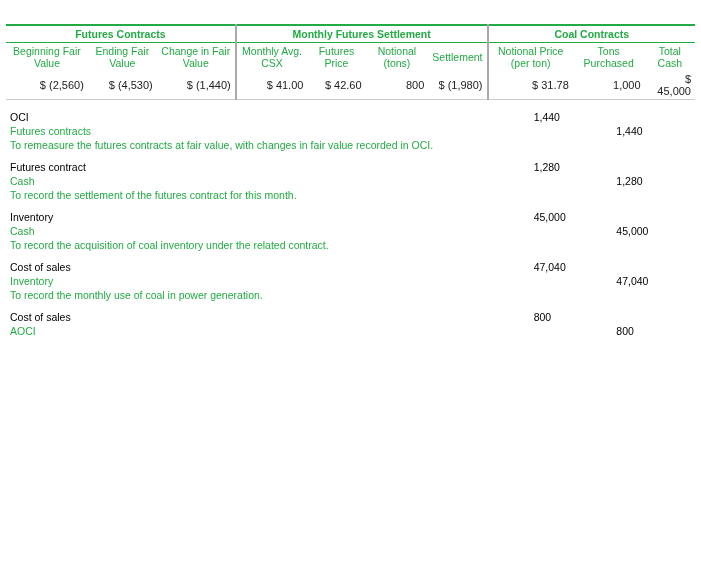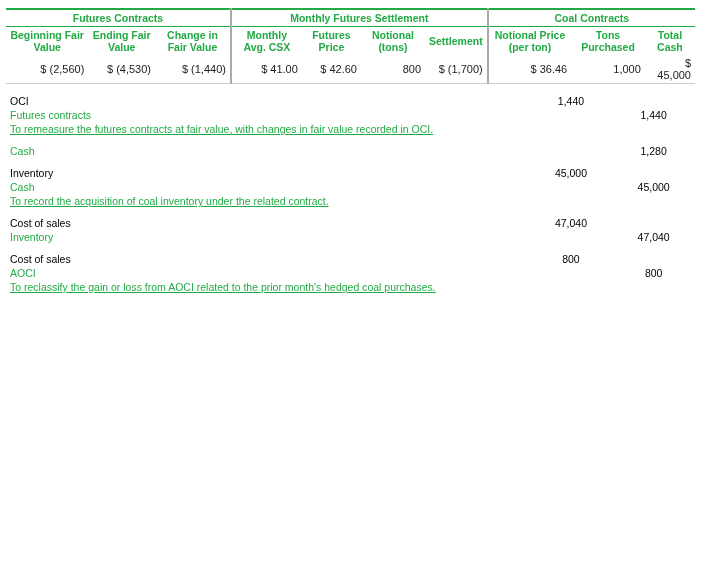--- a/index.html
+++ b/index.html
@@ -6,21 +6,21 @@
     body {
       font-family: Arial, sans-serif;
       font-size: 11px;
       background: #fff;
       width: 701px;
       min-height: 582px;
       color: #222;
     }
     .container {
       width: 701px;
-      padding: 8px 6px;
+      padding: 24px 6px;
     }
     
     .top-table {
       width: 100%;
       border-collapse: collapse;
       margin-bottom: 10px;
     }
     .top-table th, .top-table td {
       text-align: center;
       padding: 2px 4px;
@@ -29,21 +29,21 @@
     .section-header {
       border-top: 2px solid #22aa44;
       border-bottom: 1px solid #22aa44;
       color: #22aa44;
       font-weight: bold;
       font-size: 11px;
       text-align: center;
     }
     .col-header {
       color: #22aa44;
-      font-weight: bold;
+      font-weight: normal;
       font-size: 10px;
       text-align: center;
     }
     .data-row td {
       border-bottom: 1px solid #ccc;
       font-size: 11px;
       text-align: right;
     }
     .section-divider {
       border-right: 2px solid #aaa;
@@ -64,24 +64,23 @@
       font-weight: normal;
     }
     .account-sub {
       color: #22aa44;
       padding-left: 24px;
     }
     .description {
       color: #22aa44;
       font-style: normal;
       font-size: 10.5px;
-      text-decoration: underline;
     }
     .amount-col {
-      text-align: center;
+      text-align: left;
       min-width: 60px;
       color: #000;
     }
     .group-sep {
       height: 8px;
     }
     .col-debit { width: 60px; }
     .col-credit { width: 60px; }
     .label-col { width: 380px; }
   </style>
@@ -111,22 +110,22 @@
       </tr>
     </thead>
     <tbody>
       <tr class="data-row">
         <td>$ (2,560)</td>
         <td>$ (4,530)</td>
         <td class="section-divider">$ (1,440)</td>
         <td>$ 41.00</td>
         <td>$ 42.60</td>
         <td>800</td>
-        <td class="section-divider">$ (1,700)</td>
-        <td>$ 36.46</td>
+        <td class="section-divider">$ (1,980)</td>
+        <td>$ 31.78</td>
         <td>1,000</td>
         <td>$ 45,000</td>
       </tr>
     </tbody>
   </table>
 
   <table class="journal-table">
     <colgroup>
       <col class="label-col">
       <col class="col-debit">
@@ -144,23 +143,31 @@
           <td class="amount-col"></td>
           <td class="amount-col">1,440</td>
         </tr>
         <tr>
           <td colspan="3" class="description">To remeasure the futures contracts at fair value, with changes in fair value recorded in OCI.</td>
         </tr>
         <tr class="group-sep">
           <td colspan="3"></td>
         </tr>
         <tr>
+          <td class="account-main">Futures contract</td>
+          <td class="amount-col">1,280</td>
+          <td class="amount-col"></td>
+        </tr>
+        <tr>
           <td class="account-sub">Cash</td>
           <td class="amount-col"></td>
           <td class="amount-col">1,280</td>
+        </tr>
+        <tr>
+          <td colspan="3" class="description">To record the settlement of the futures contract for this month.</td>
         </tr>
         <tr class="group-sep">
           <td colspan="3"></td>
         </tr>
         <tr>
           <td class="account-main">Inventory</td>
           <td class="amount-col">45,000</td>
           <td class="amount-col"></td>
         </tr>
         <tr>
@@ -177,31 +184,31 @@
         <tr>
           <td class="account-main">Cost of sales</td>
           <td class="amount-col">47,040</td>
           <td class="amount-col"></td>
         </tr>
         <tr>
           <td class="account-sub">Inventory</td>
           <td class="amount-col"></td>
           <td class="amount-col">47,040</td>
         </tr>
+        <tr>
+          <td colspan="3" class="description">To record the monthly use of coal in power generation.</td>
+        </tr>
         <tr class="group-sep">
           <td colspan="3"></td>
         </tr>
         <tr>
           <td class="account-main">Cost of sales</td>
           <td class="amount-col">800</td>
           <td class="amount-col"></td>
         </tr>
         <tr>
           <td class="account-sub">AOCI</td>
           <td class="amount-col"></td>
           <td class="amount-col">800</td>
-        </tr>
-        <tr>
-          <td colspan="3" class="description">To reclassify the gain or loss from AOCI related to the prior month's hedged coal purchases.</td>
         </tr>
       </tbody>
   </table>
 </div>
 
 </body></html>

